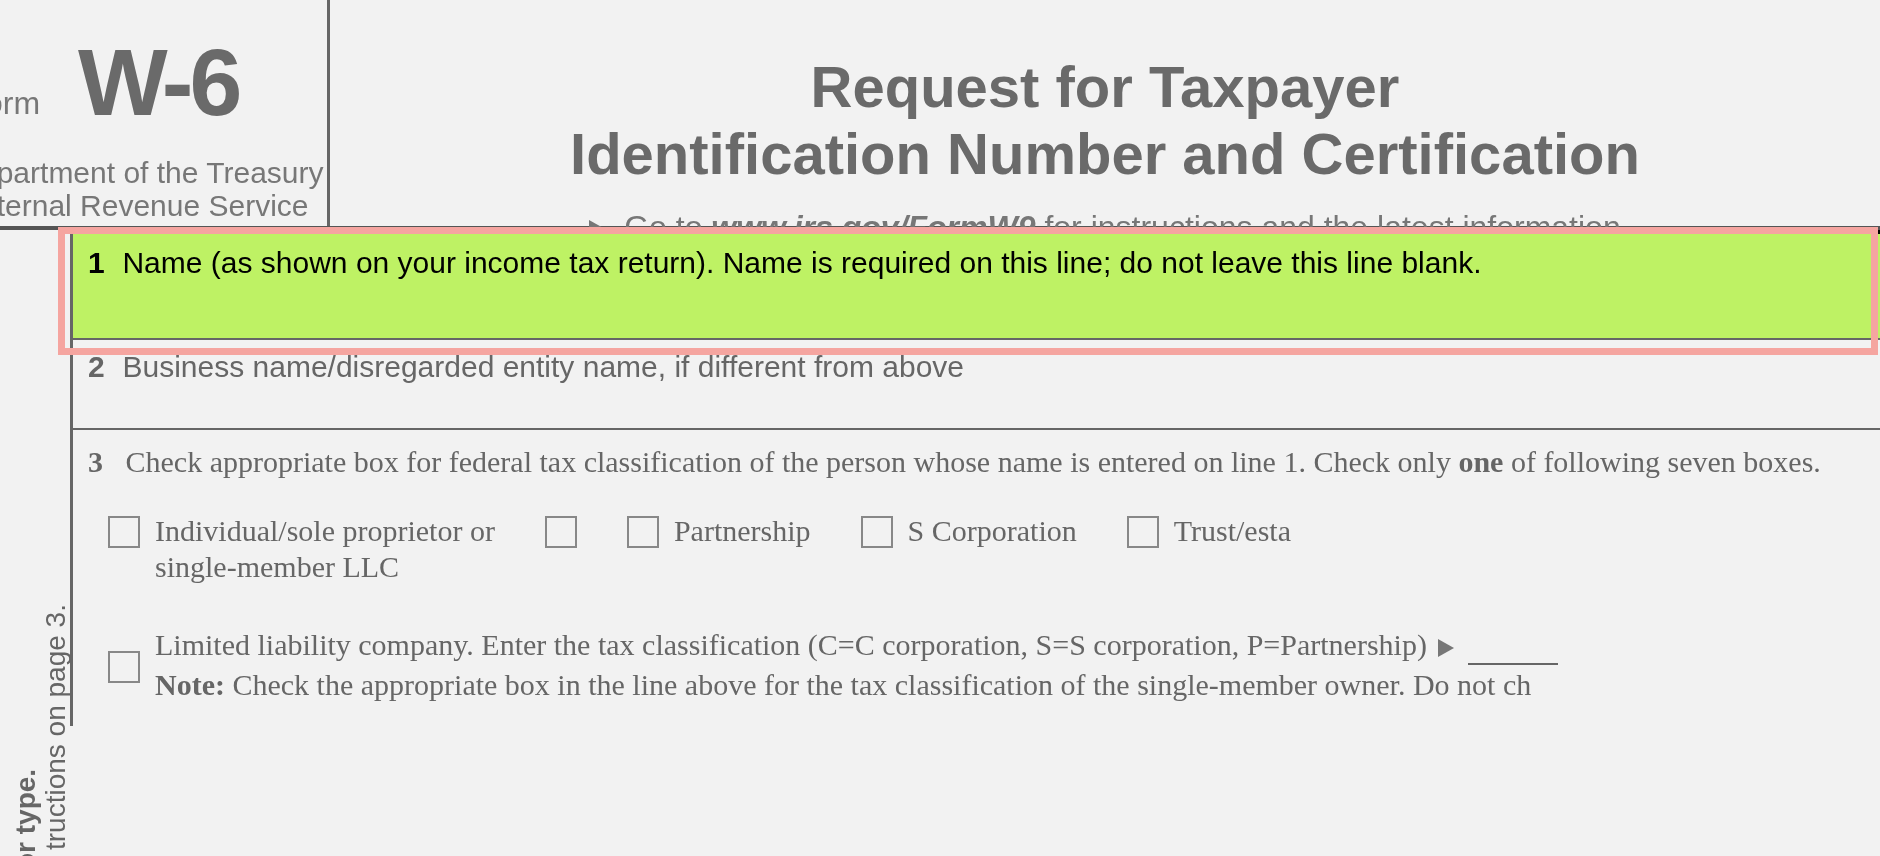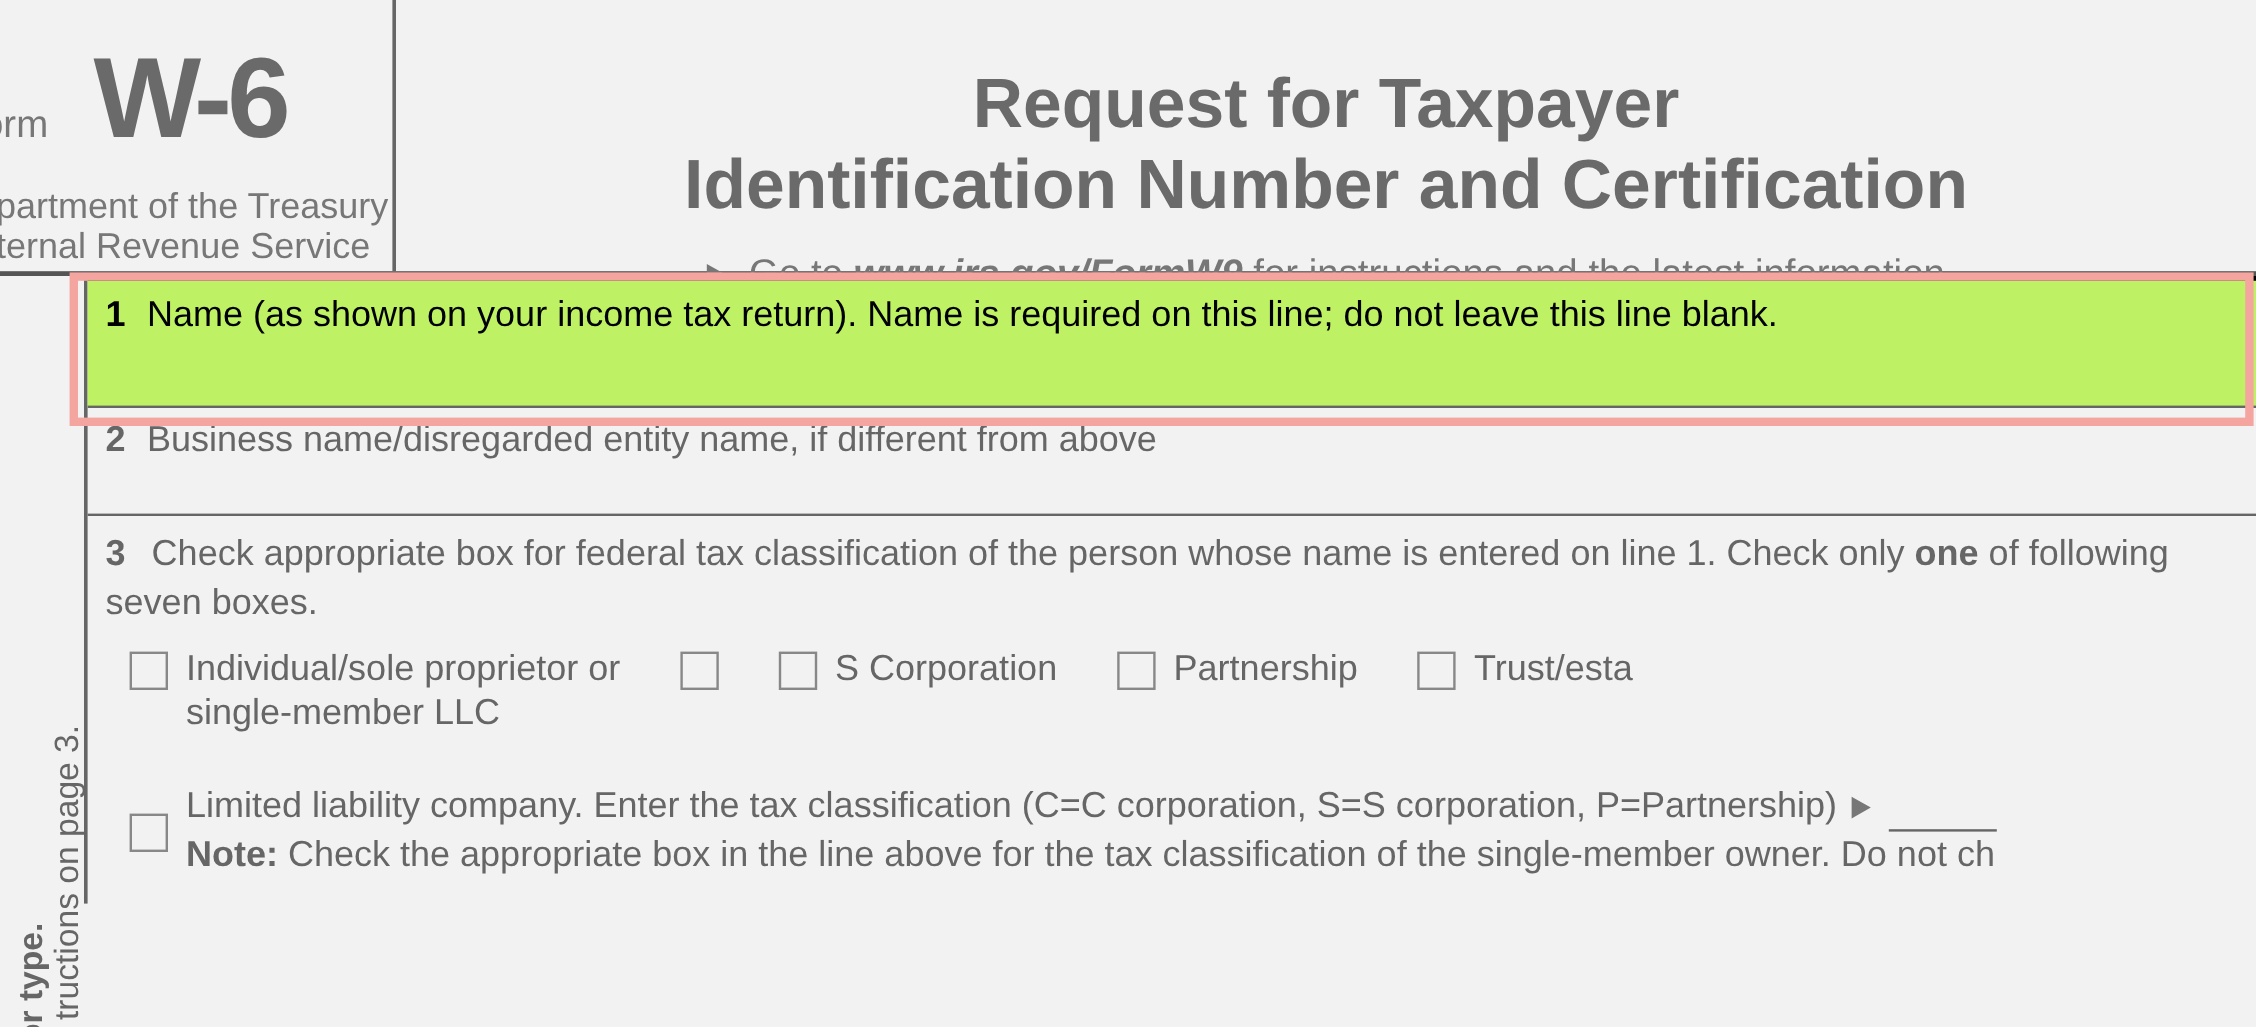--- a/index.html
+++ b/index.html
@@ -149,32 +149,33 @@
       top: 227px;
       width: 1820px;
       height: 128px;
       border: 7px solid #f5a5a0;
       pointer-events: none;
       z-index: 10;
     }
     .field-row-3 {
       padding: 12px 20px 20px 15px;
       border-bottom: none;
+      font-family: Liberation Serif, serif;
     }
     .field-3-text {
       font-size: 30px;
       line-height: 1.35;
     }
     .bold-one {
       font-weight: bold;
     }
     .checkbox-row {
       display: flex;
       gap: 50px;
-      margin-top: 17px;
+      margin-top: 30px;
       padding-left: 20px;
     }
     .checkbox-item {
       display: flex;
       align-items: flex-start;
       gap: 15px;
     }
     .checkbox {
       width: 32px;
       height: 32px;
@@ -271,25 +272,25 @@
             <div class="checkbox-label">
               <div>Individual/sole proprietor or</div>
               <div>single-member LLC</div>
             </div>
           </div>
           <div class="checkbox-item">
             <div class="checkbox"></div>
           </div>
           <div class="checkbox-item">
             <div class="checkbox"></div>
+            <div class="checkbox-label">Partnership</div>
+          </div>
+          <div class="checkbox-item">
+            <div class="checkbox"></div>
             <div class="checkbox-label">S Corporation</div>
-          </div>
-          <div class="checkbox-item">
-            <div class="checkbox"></div>
-            <div class="checkbox-label">Partnership</div>
           </div>
           <div class="checkbox-item">
             <div class="checkbox"></div>
             <div class="checkbox-label">Trust/esta</div>
           </div>
         </div>
 
         <div class="llc-row">
           <div class="checkbox"></div>
           <div class="llc-text">

